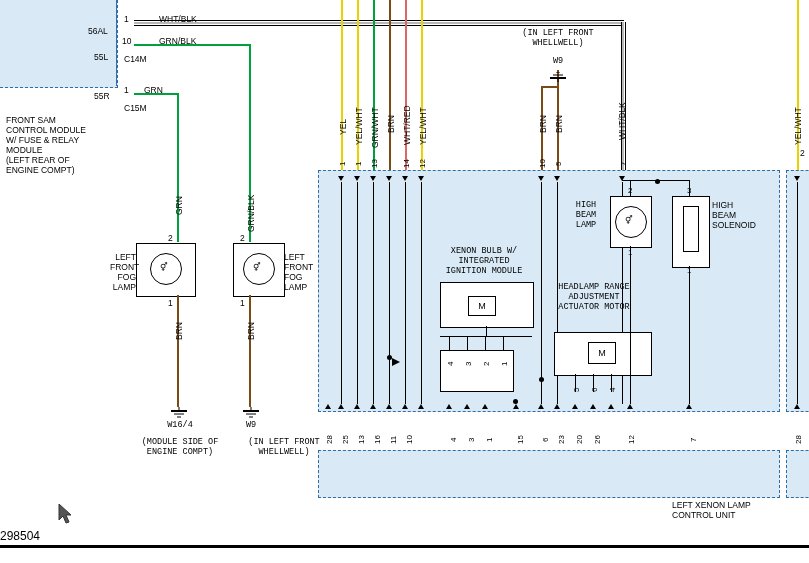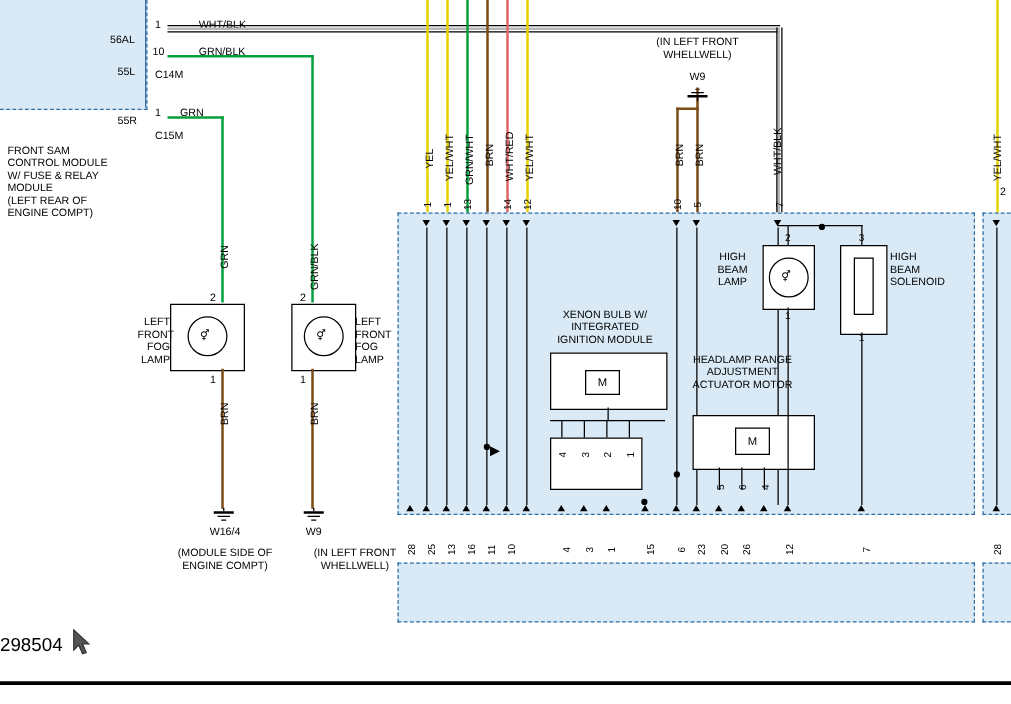--- a/index.html
+++ b/index.html
@@ -1,32 +1,32 @@
 <!DOCTYPE html>
 <html><head>
 <meta charset="utf-8">
 <style>
   html,body{margin:0;padding:0;background:#ffffff;}
   body{width:809px;height:563px;position:relative;overflow:hidden;
        font-family:"Liberation Sans", sans-serif;color:#000;}
   #sheet{position:absolute;left:0;top:0;width:809px;height:563px;}
   .txt{position:absolute;font-size:8.5px;line-height:10px;white-space:pre;color:#000;}
-  .txt.c{text-align:center;}
+  .txt.c{text-align:center;font-family:Liberation Mono, monospace;}
   .vtxt{position:absolute;font-size:8.5px;white-space:nowrap;
         transform-origin:0 0;transform:rotate(-90deg);}
   .ln{position:absolute;background:#000;}
   .h1{height:1px;}
   .v1{width:1px;}
   .bigbox{position:absolute;background:#d9eaf6;border:1px dashed #2f6ea5;}
   .dashbox{position:absolute;background:#d9eaf6;border:1px dashed #2f6ea5;}
   .whitebox{position:absolute;background:#ffffff;border:1px solid #000;}
   .lampbox{position:absolute;background:#ffffff;border:1px solid #000;}
   .circle{position:absolute;border:1px solid #000;border-radius:50%;background:#fff;}
   .bottombar{position:absolute;left:0;top:545px;width:809px;height:3px;background:#000;}
-  .footer{position:absolute;left:0;top:508px;font-size:15px;}
+  .footer{position:absolute;left:0;top:529px;font-size:12px;}
   .arrowup{position:absolute;width:0;height:0;border-left:3px solid transparent;
            border-right:3px solid transparent;border-bottom:5px solid #000;}
   .arrowdn{position:absolute;width:0;height:0;border-left:3px solid transparent;
            border-right:3px solid transparent;border-top:5px solid #000;}
   .dot{position:absolute;width:5px;height:5px;border-radius:50%;background:#000;}
   .gnd{position:absolute;}
   .cursor{position:absolute;width:16px;height:22px;}
   .pinlbl{position:absolute;font-size:8px;}
   .mbox{position:absolute;border:1px solid #000;background:#fff;
         font-size:9px;display:flex;align-items:center;justify-content:center;}
@@ -297,20 +297,22 @@
   <div class="vtxt pinlbl" style="left:541px;top:442px;">6</div>
   <div class="vtxt pinlbl" style="left:557px;top:444px;">23</div>
   <div class="vtxt pinlbl" style="left:575px;top:444px;">20</div>
   <div class="vtxt pinlbl" style="left:593px;top:444px;">26</div>
   <div class="vtxt pinlbl" style="left:627px;top:444px;">12</div>
   <div class="vtxt pinlbl" style="left:689px;top:442px;">7</div>
   <div class="vtxt pinlbl" style="left:794px;top:444px;">28</div>
 
   <div class="dashbox" style="left:318px;top:450px;width:460px;height:46px;"></div>
   <div class="dashbox" style="left:786px;top:450px;width:40px;height:46px;"></div>
+  <div class="txt" style="left:672px;top:500px;width:110px;">LEFT XENON LAMP
+CONTROL UNIT</div>
 
   <div class="cursor" style="left:58px;top:503px;">
     <svg width="16" height="22" viewBox="0 0 16 22">
       <path d="M1,1 L1,17 L5,13 L8,20 L11,19 L8,12 L13,12 Z" fill="#555" stroke="#333" stroke-width="1"></path>
     </svg>
   </div>
 
   <div class="footer">298504</div>
   <div class="bottombar"></div>
 

